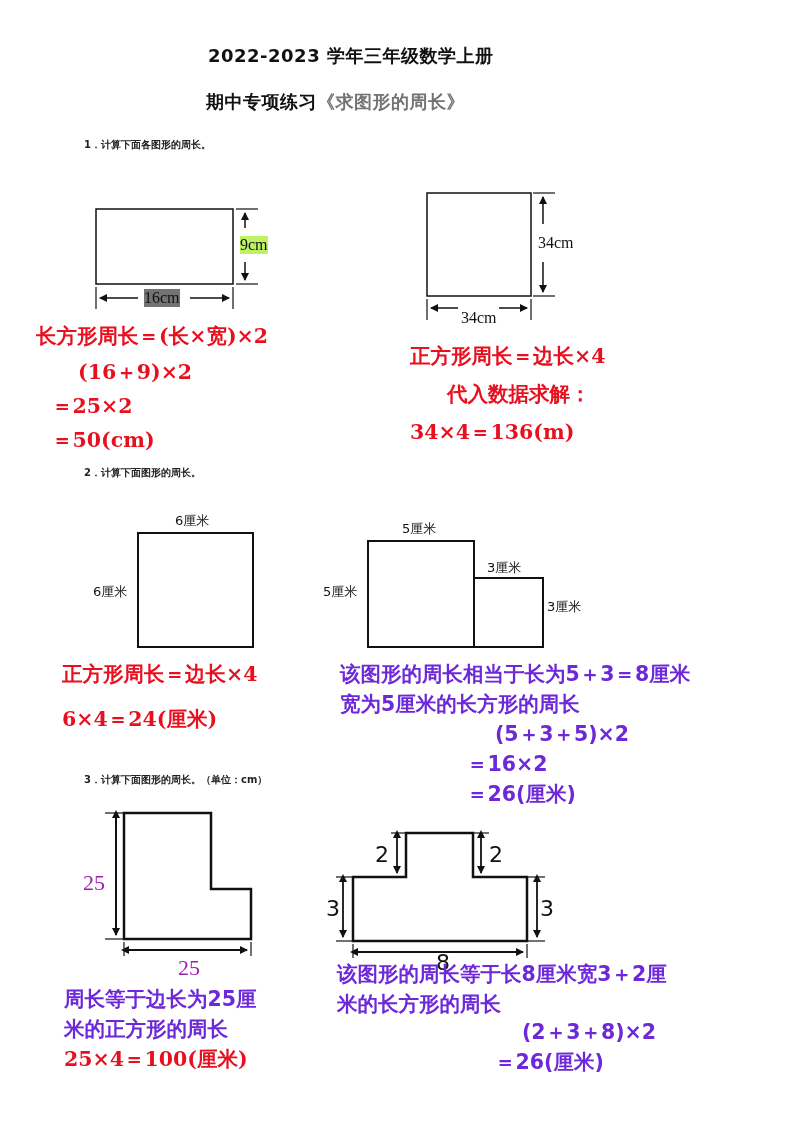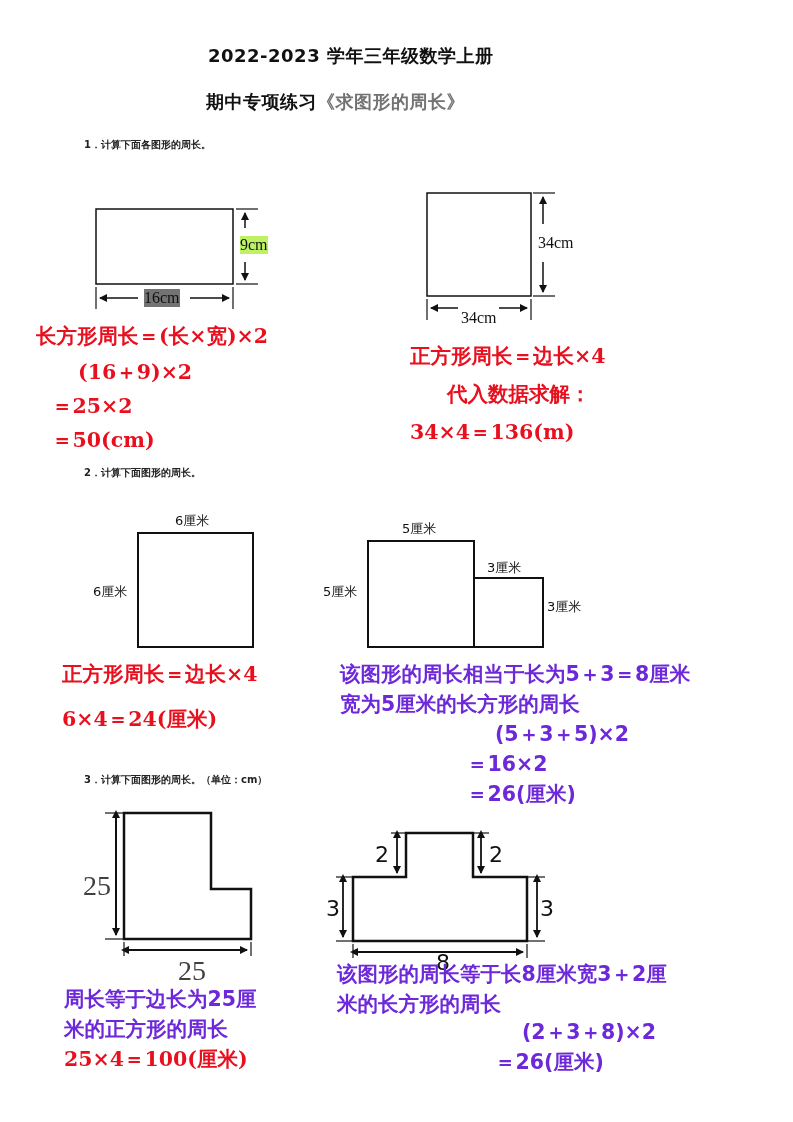--- a/index.html
+++ b/index.html
@@ -6,21 +6,21 @@
   body { width: 793px; height: 1122px; position: relative; overflow: hidden;
          font-family: "DejaVu Sans", sans-serif; color: #111; }
   .abs { position: absolute; white-space: nowrap; }
   .title { font-size: 18px; font-weight: bold; letter-spacing: 0.5px; }
   .title .red { color: #737373; }
   .q { font-size: 10px; font-weight: bold; color: #222; }
   .red-text { color: #e8101f; font-family: "DejaVu Serif", serif; font-weight: bold; font-size: 20.5px; }
   .red-sans { color: #6d28d9; font-family: "DejaVu Sans", sans-serif; font-weight: bold; font-size: 20.5px; }
   .lbl-serif { font-family: "Liberation Serif", serif; font-size: 16px; color: #111; }
   .lbl-sans { font-family: "DejaVu Sans", sans-serif; font-size: 13px; color: #111; }
-  .big-serif { font-family: "Liberation Serif", serif; font-size: 28px; color: #404040; }
+  .big-serif { font-family: "Liberation Serif", serif; font-size: 22px; color: #a21caf; }
   .big-sans { font-family: "DejaVu Sans", sans-serif; font-size: 22px; color: #111; }
   svg { position: absolute; left: 0; top: 0; }
 </style>
 </head>
 <body>
 
 <div class="abs title" style="left:208px; top:44px;">2022-2023 学年三年级数学上册</div>
 <div class="abs title" style="left:206px; top:90px;">
   <span>期中专项练习</span><span class="red">《求图形的周长》</span>
 </div>

